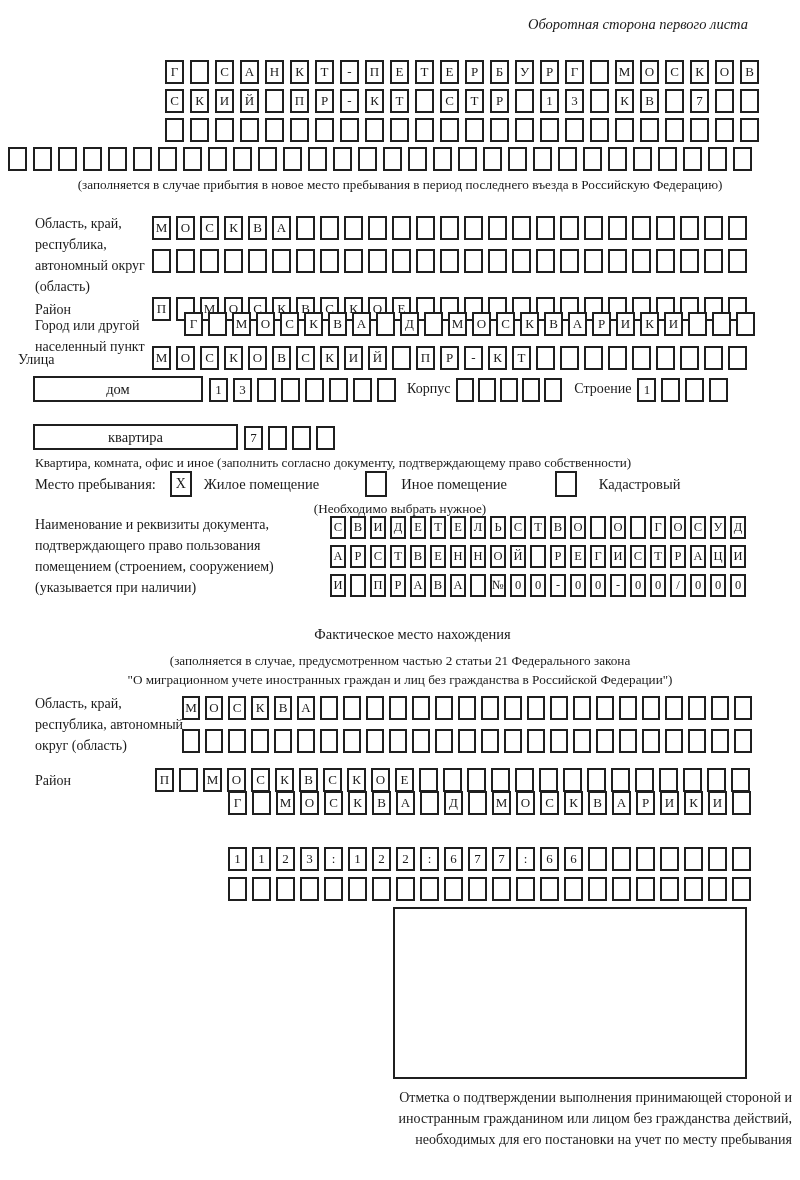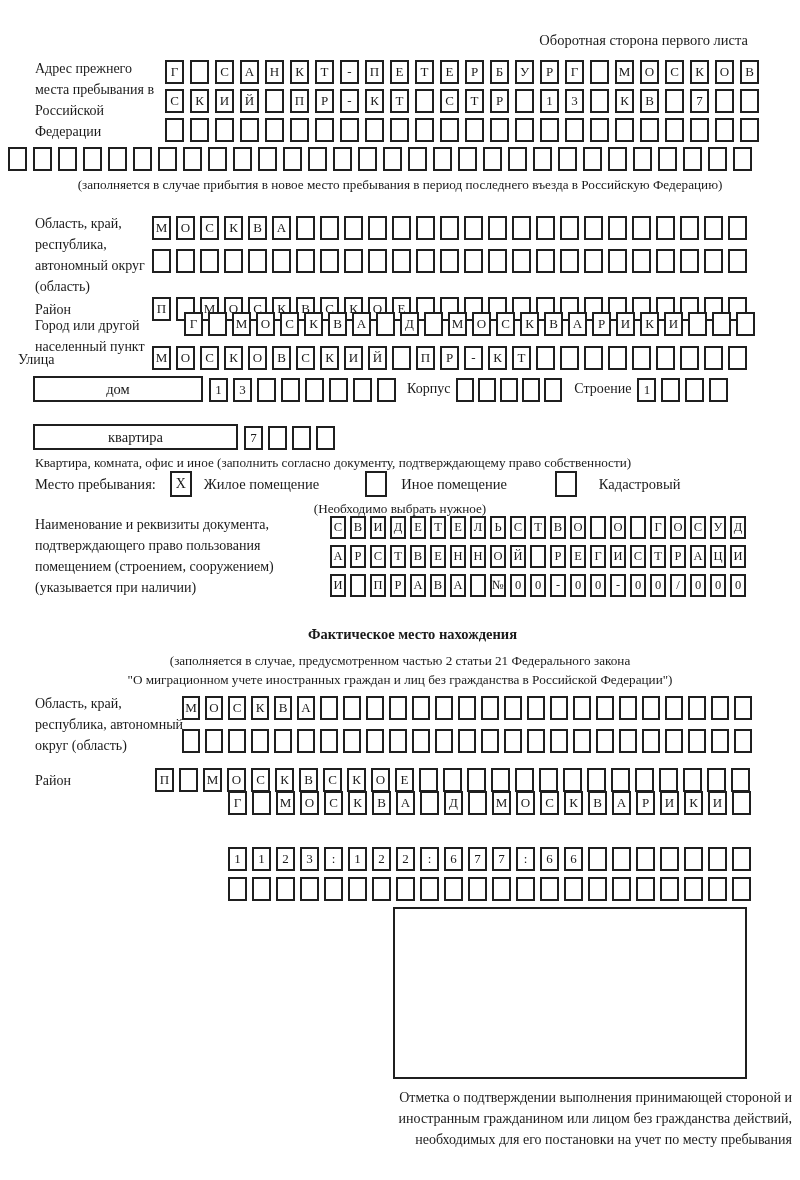--- a/index.html
+++ b/index.html
@@ -9,21 +9,21 @@
     font-family: "Liberation Serif", "DejaVu Serif", serif;
     color: #1a1a1a;
   }
   .page { position: relative; width: 800px; height: 1180px; overflow: hidden; background:#fff; }
   .abs { position: absolute; }
   .center { left: 0; right: 0; text-align: center; }
   .corner { font-size: 14.5px; }
   .flabel { font-size: 14px; line-height: 1.5; }
   .note { font-size: 13.2px; line-height: 1.4; }
   .h2 { font-size: 15px; font-weight: bold; }
-  .h3 { font-size: 14.5px; font-weight: bold; padding-left: 25px; }
+  .h3 { font-size: 14.5px; font-weight: normal; padding-left: 25px; }
   .row { display: flex; }
   .row .cell {
     flex: none; width: 19px; height: 24px; margin-right: 5px;
     border: 2px solid #1f1f1f; display: flex; align-items: center; justify-content: center;
     font-size: 13px; background: #fff;
   }
   .row.gap6 .cell { margin-right: 6px; }
   .row.w18 .cell { width: 18px; }
   .row.g4 .cell { margin-right: 4px; }
   .row.sm .cell { width: 16px; height: 23px; margin-right: 4px; font-size: 12.5px; }
@@ -42,23 +42,22 @@
     display: flex; align-items: center; justify-content: center; font-size: 14px; background:#fff;
   }
   .bigbox { border: 2px solid #1f1f1f; background: #fff; }
   .caption { font-size: 14px; line-height: 1.5; text-align: right; }
 </style>
 </head>
 <body>
 
 <div class="page">
 
-  <div class="abs corner" style="top:32px; right:52px;">Оборотная сторона первого листа</div>
-
-  <div class="abs flabel" style="left:35px; top:58px; width:128px;">Адрес прежнего места пребывания в Российской Федерации</div>
+  <div class="abs corner" style="top:16px; right:52px;font-style:italic;">Оборотная сторона первого листа</div>
+
   <div class="abs" style="left:165px; top:60px;">
     <div class="row gap6 mb5">
         <span class="cell">Г</span>
         <span class="cell"></span>
         <span class="cell">С</span>
         <span class="cell">А</span>
         <span class="cell">Н</span>
         <span class="cell">К</span>
         <span class="cell">Т</span>
         <span class="cell">-</span>

